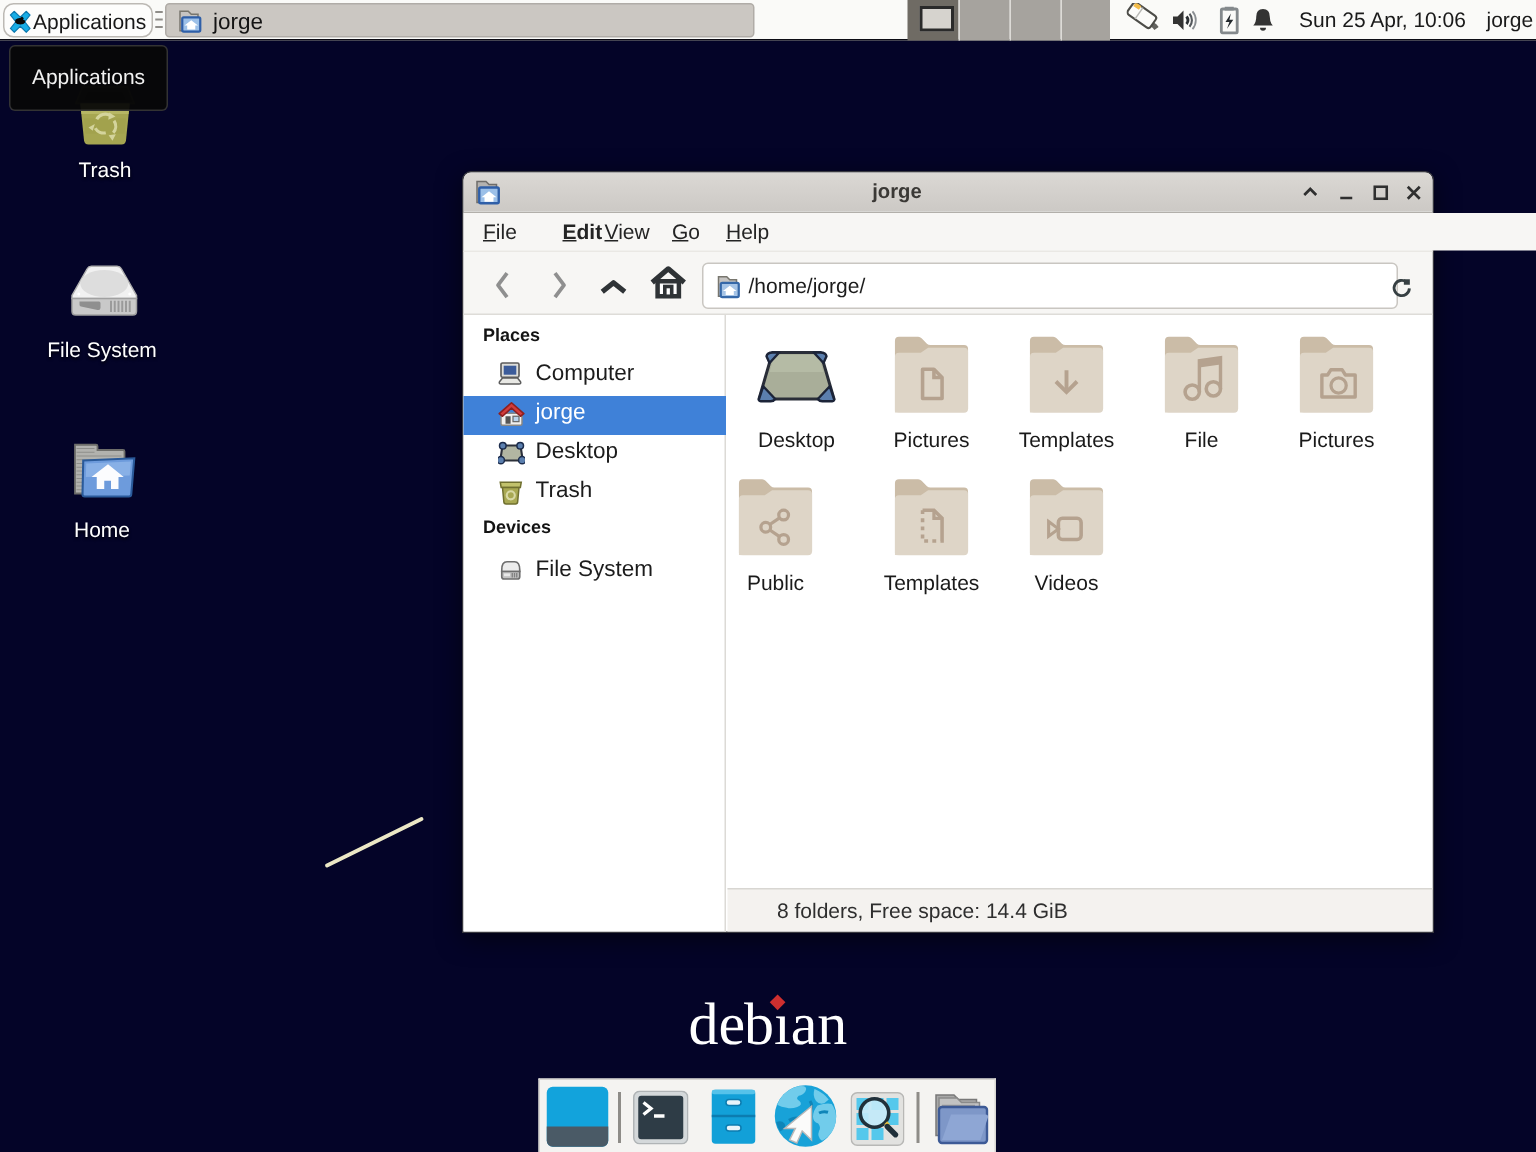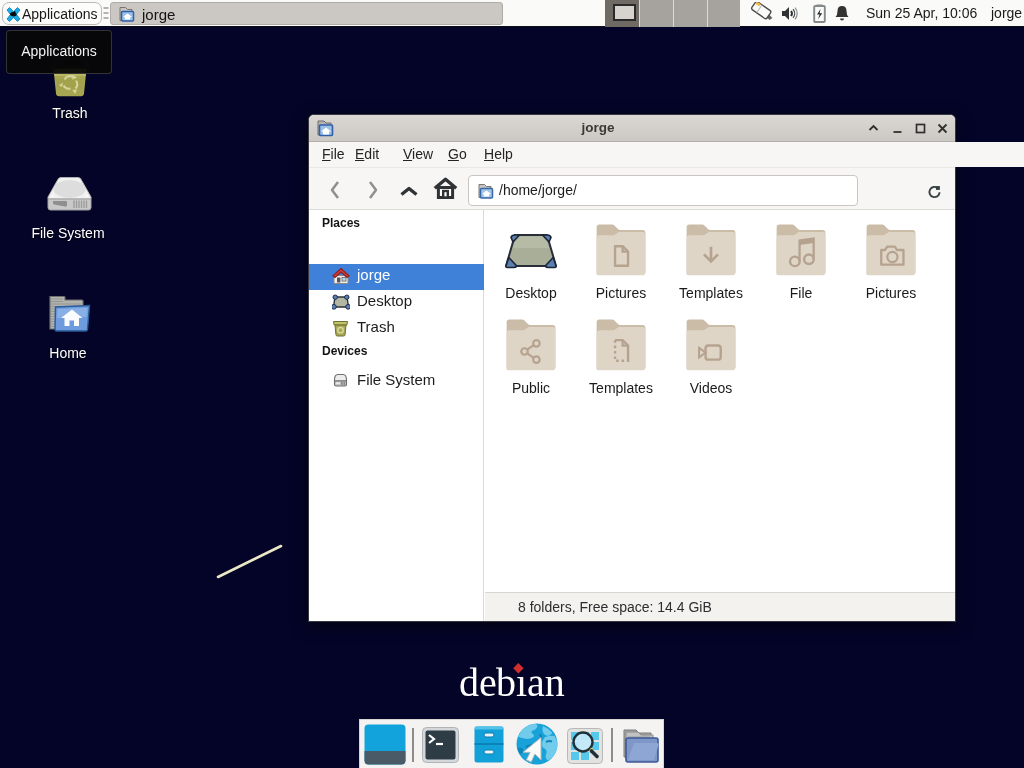--- a/index.html
+++ b/index.html
@@ -38,21 +38,21 @@
   #dock { left:359px; top:719px; width:305px; height:49px; background:#f4f3f1; border:1px solid #d8d6d2; border-bottom:none; }
   .dsep { position:absolute; top:8px; width:2px; height:34px; background:#8e8c88; }
 
   
   #win { left:308px; top:114px; width:648px; height:508px; background:#ffffff; border:1px solid #38383f; border-radius:6px 6px 0 0; box-shadow:0 4px 16px rgba(0,0,0,0.55); }
   #titlebar { left:0; top:0; width:646px; height:27px; background:linear-gradient(#dbd8d4,#ccc9c5); border-radius:5px 5px 0 0; border-bottom:1px solid #b2afaa; }
   #title { left:0; width:578px; top:5px; text-align:center; font-size:13.5px; font-weight:bold; color:#3b3936; }
   #menubar { left:0; top:27px; width:770px; height:25px; background:#f7f6f4; }
   .menu { position:absolute; top:4px; font-size:14px; color:#242424; }
   #toolbar { left:0; top:52px; width:646px; height:43px; background:#f7f6f4; border-top:1px solid #eae8e4; border-bottom:1px solid #dedcd8; }
-  #pathbar { left:159px; top:7px; width:390px; height:31px; background:#ffffff; border:1px solid #c9c6c1; border-radius:4px; }
+  #pathbar { left:159px; top:7px; width:464px; height:31px; background:#ffffff; border:1px solid #c9c6c1; border-radius:4px; }
   #pathbar span { position:absolute; left:30px; top:6px; font-size:14px; color:#1c1c1c; }
   #sidebar { left:0; top:95px; width:175px; height:411px; background:#ffffff; border-right:1px solid #dcdad6; }
   #mainarea { left:176px; top:95px; width:470px; height:382px; background:#ffffff; }
   #statusbar { left:176px; top:477px; width:470px; height:29px; background:#f4f2ef; border-top:1px solid #d8d6d2; }
   #statusbar span { position:absolute; left:13px; top:6px; font-size:14px; color:#2e2e2e;margin-left:20px; }
 
   .shead { position:absolute; left:13px; font-size:12px; font-weight:bold; color:#141414; }
   .srow { position:absolute; left:0; width:175px; height:26px; }
   .srow span { position:absolute; left:48px; top:2px; font-size:15px; color:#1c1c1c; }
   .srow svg { position:absolute; left:23px; top:3px; }
@@ -162,21 +162,21 @@
     <svg class="wbtn" style="left:606px;" width="11" height="11" viewBox="0 0 11 11">
         <rect x="1.5" y="1.5" width="8" height="8" fill="none" stroke="#2f2f2f" stroke-width="1.7"></rect>
       </svg>
     <svg class="wbtn" style="left:628px;" width="11" height="11" viewBox="0 0 11 11">
         <path d="M1.5,1.5 L9.5,9.5 M9.5,1.5 L1.5,9.5" stroke="#2f2f2f" stroke-width="1.8"></path>
       </svg>
   </div>
 
   <div class="abs" id="menubar">
     <span class="menu" style="left:13px;"><u>F</u>ile</span>
-    <span class="menu" style="left:46px;"><u>E</u>dit</span>
+    <span class="menu" style="left:66px;font-weight:bold;"><u>E</u>dit</span>
     <span class="menu" style="left:94px;"><u>V</u>iew</span>
     <span class="menu" style="left:139px;"><u>G</u>o</span>
     <span class="menu" style="left:175px;"><u>H</u>elp</span>
   </div>
 
   <div class="abs" id="toolbar">
     <svg class="abs" style="left:19px; top:12px;" width="14" height="20" viewBox="0 0 14 20">
         <path d="M10,2 L4,10 L10,18" fill="none" stroke="#8f8f8f" stroke-width="2.5" stroke-linejoin="round"></path>
       </svg>
     <svg class="abs" style="left:57px; top:12px;" width="14" height="20" viewBox="0 0 14 20">
@@ -199,20 +199,28 @@
       <span>/home/jorge/</span>
       <svg class="abs" style="left:458px; top:8px;" width="15" height="15" viewBox="0 0 15 15">
         <path d="M10.8,4.1 A5.1,5.1 0 1 0 12.6,8.3" fill="none" stroke="#374043" stroke-width="1.9"></path>
         <path d="M8.9,5.9 V2.1 H12.9 V5.9 z" fill="#374043"></path>
       </svg>
     </div>
   </div>
 
   <div class="abs" id="sidebar">
     <div class="shead" style="top:6px;">Places</div>
+    <div class="srow" style="top:27.5px;">
+      <svg width="17" height="17" viewBox="0 0 17 17">
+        <rect x="2" y="1" width="12" height="9.5" rx="1" fill="#dededa" stroke="#5c5c5c" stroke-width="1.1"></rect>
+        <rect x="3.8" y="2.8" width="8.4" height="6" fill="#3c5c9a"></rect>
+        <path d="M1,13.5 l2,-2.5 h10 l2,2.5 q0.6,1.5 -1,1.5 h-12 q-1.6,0 -1,-1.5 z" fill="#e8e8e4" stroke="#5c5c5c" stroke-width="1"></path>
+      </svg>
+      <span>Computer</span>
+    </div>
     <div class="srow" id="rowsel" style="top:53.5px;">
       <svg width="18" height="18" viewBox="0 0 18 18">
         <path d="M2,8.5 h14 v7 q0,1 -1,1 h-12 q-1,0 -1,-1 z" fill="#f2f0ee" stroke="#8a8884" stroke-width="1"></path>
         <path d="M0.8,8.8 L9,1.5 L17.2,8.8 L15,10.5 L9,5 L3,10.5 z" fill="#d23c3c" stroke="#8e1f1f" stroke-width="1.1" stroke-linejoin="round"></path>
         <rect x="5" y="10.5" width="3.4" height="5" fill="#555555"></rect>
         <rect x="10" y="10.5" width="4" height="3.6" fill="#b8d4ee" stroke="#666" stroke-width="0.8"></rect>
       </svg>
       <span>jorge</span>
     </div>
     <div class="srow" style="top:79.5px;">
@@ -296,21 +304,21 @@
     </div>
     <div class="fitem abs" style="left: 846px; top: 224px;">
       <svg width="52" height="52" viewBox="0 0 48 48">
         <path d="M1.5,46 V3 a2.5,2.5 0 0 1 2.5,-2.5 h11.8 a3,3 0 0 1 2.1,0.9 l3.3,3.3 a3,3 0 0 0 2.1,0.9 h20.7 a2.5,2.5 0 0 1 2.5,2.5 v37 z" fill="#cbbca7"></path>
         <path d="M1.5,47 V12.8 a2.5,2.5 0 0 1 2.5,-2.5 h13.4 l4.5,-3 h22.1 a2.5,2.5 0 0 1 2.5,2.5 v34.9 a2.5,2.5 0 0 1 -2.5,2.5 h-40 z" fill="#ded5c7"></path>
         <path d="M15,24 h3.5 l2,-3.2 h7 l2,3.2 h6 v13.5 h-20.5 z" fill="none" stroke="#b5a28f" stroke-width="2.1" stroke-linejoin="round"></path>
         <circle cx="25.3" cy="30.5" r="4.7" fill="none" stroke="#b5a28f" stroke-width="2"></circle>
       </svg>
       <span class="flbl">Pictures</span>
     </div>
-    <div class="fitem abs" style="left: 486px; top: 319px;">
+    <div class="fitem abs" style="left: 472px; top: 319px;">
       <svg width="52" height="52" viewBox="0 0 48 48">
         <path d="M1.5,46 V3 a2.5,2.5 0 0 1 2.5,-2.5 h11.8 a3,3 0 0 1 2.1,0.9 l3.3,3.3 a3,3 0 0 0 2.1,0.9 h20.7 a2.5,2.5 0 0 1 2.5,2.5 v37 z" fill="#cbbca7"></path>
         <path d="M1.5,47 V12.8 a2.5,2.5 0 0 1 2.5,-2.5 h13.4 l4.5,-3 h22.1 a2.5,2.5 0 0 1 2.5,2.5 v34.9 a2.5,2.5 0 0 1 -2.5,2.5 h-40 z" fill="#ded5c7"></path>
         <circle cx="18" cy="30" r="3" fill="none" stroke="#b5a28f" stroke-width="2"></circle>
         <circle cx="29" cy="22.5" r="3" fill="none" stroke="#b5a28f" stroke-width="2"></circle>
         <circle cx="29" cy="37.5" r="3" fill="none" stroke="#b5a28f" stroke-width="2"></circle>
         <line x1="20.5" y1="28.3" x2="26.5" y2="24.2" stroke="#b5a28f" stroke-width="2"></line>
         <line x1="20.5" y1="31.7" x2="26.5" y2="35.8" stroke="#b5a28f" stroke-width="2"></line>
       </svg>
       <span class="flbl">Public</span>

